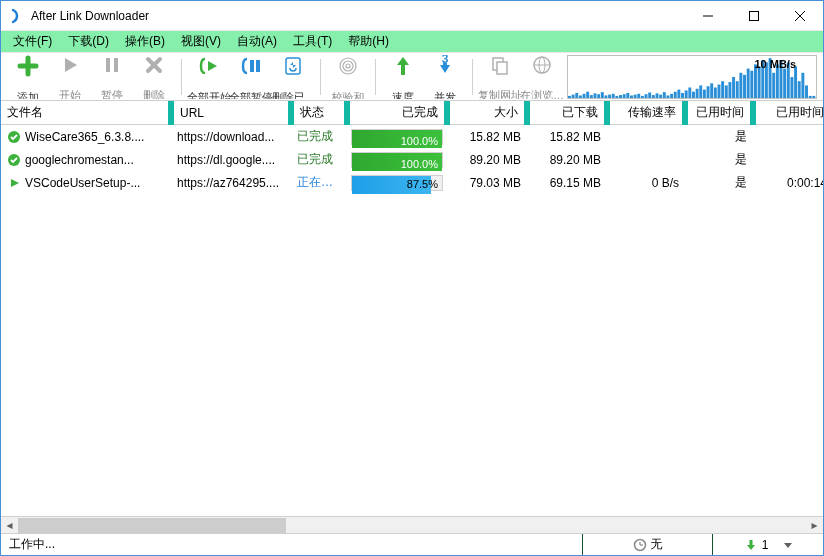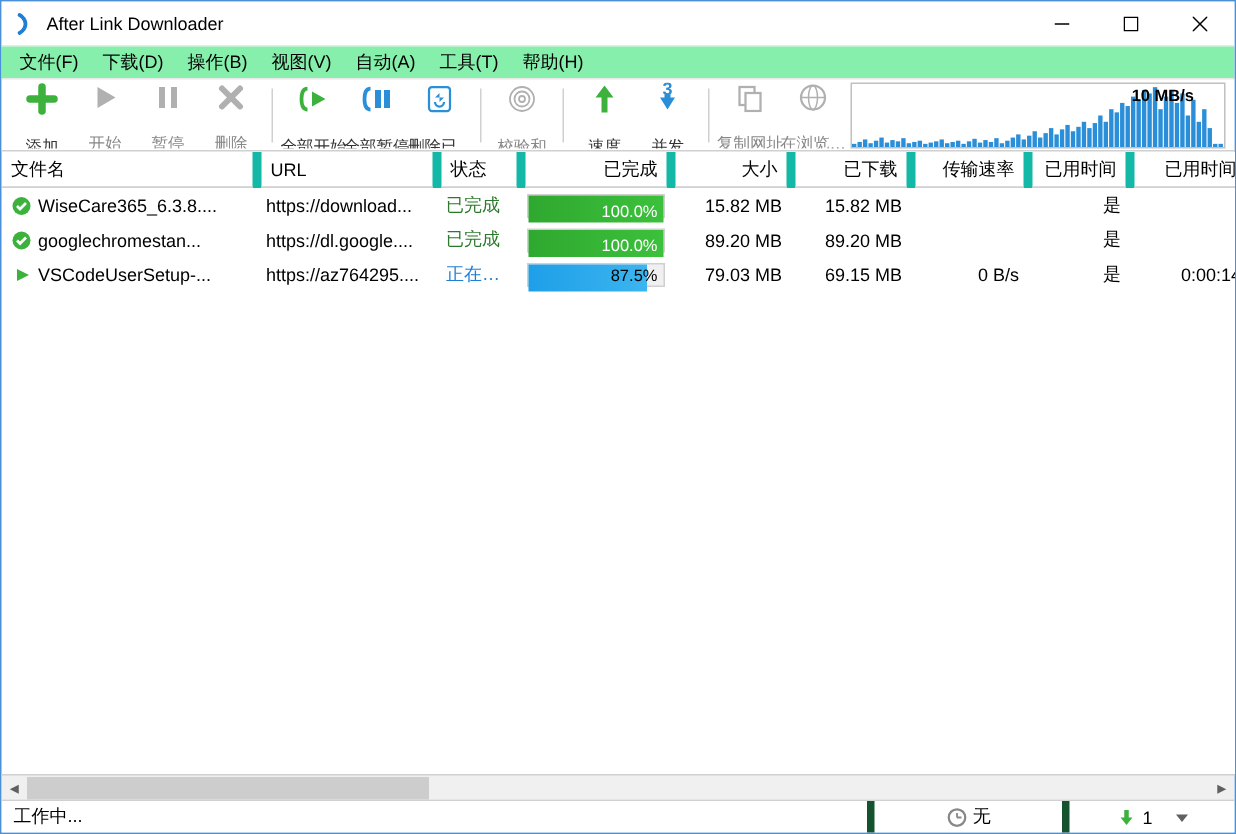--- a/index.html
+++ b/index.html
@@ -32,21 +32,21 @@
 .progress-bar { height: 22px; display: flex; align-items: center; justify-content: flex-end; padding-right: 4px; color: #fff; font-size: 11px; }
 .pb-green { background: linear-gradient(to right, #2fa82f, #3cc13c); }
 .pb-blue { background: linear-gradient(to right, #1e9fe8, #3cb5f0); }
 .pb-wrap { background: #f0f0f0; border: 1px solid #d0d0d0; margin: 2px 4px; position: relative; height: 16px; }
 .pb-pct { position: absolute; right: 4px; top: 0; line-height: 16px; font-size: 11px; color: #000; margin-left: 17px; }
 .scrollbar-h { height: 17px; background: #f0f0f0; border-top: 1px solid #d0d0d0; display: flex; align-items: center; }
 .sb-track { flex: 1; height: 17px; position: relative; }
 .sb-thumb { position: absolute; left: 0; width: 34%; height: 15px; top: 1px; background: #cdcdcd; border-radius: 0; }
 .sb-btn { width: 17px; height: 17px; display: flex; align-items: center; justify-content: center; color: #606060; }
 .statusbar { height: 22px; background: #fff; border-top: 1px solid #d0d0d0; display: flex; align-items: center; font-size: 12px; }
-.status-cell { padding: 0 8px; border-right: 5px solid #14532d; height: 22px; display: flex; align-items: center; gap: 4px; }
+.status-cell { padding: 0 8px; border-right: 1px solid #14532d; height: 22px; display: flex; align-items: center; gap: 4px; }
 .status-cell.flex { flex: 1; }
 svg { display: block; }
 </style>
 </head>
 <body>
 
 <div class="titlebar">
   <span class="titlebar-icon">
     <svg width="16" height="16" viewBox="0 0 16 16">
         <path d="M4 2 C4 2 8 4 8 8 C8 12 4 14 4 14" stroke="#1e7fd6" stroke-width="2.5" fill="none" stroke-linecap="round"></path>

